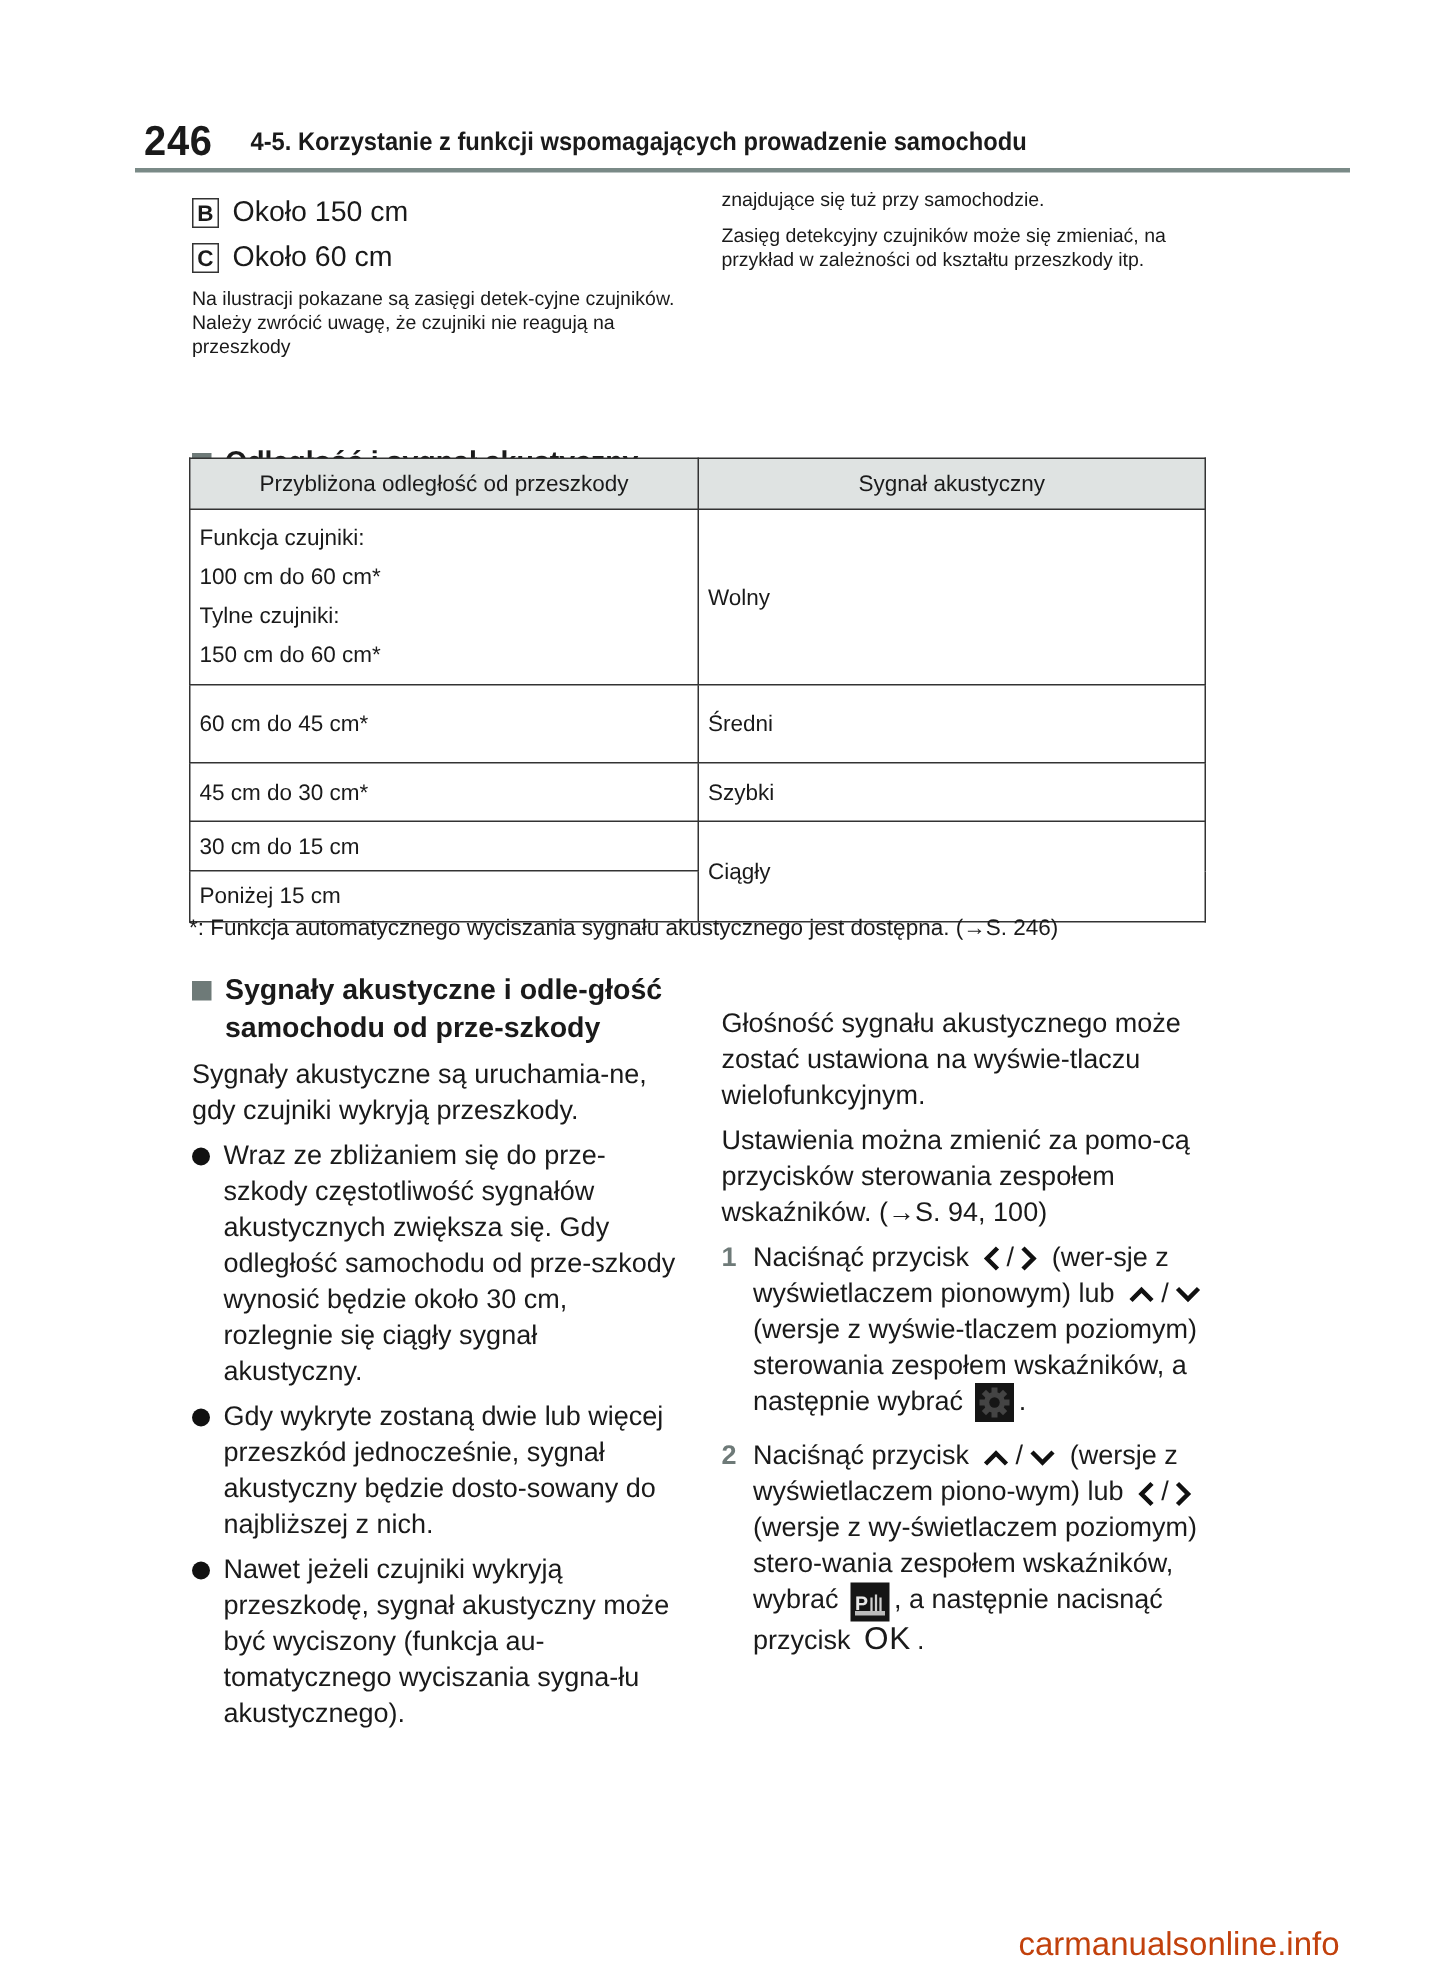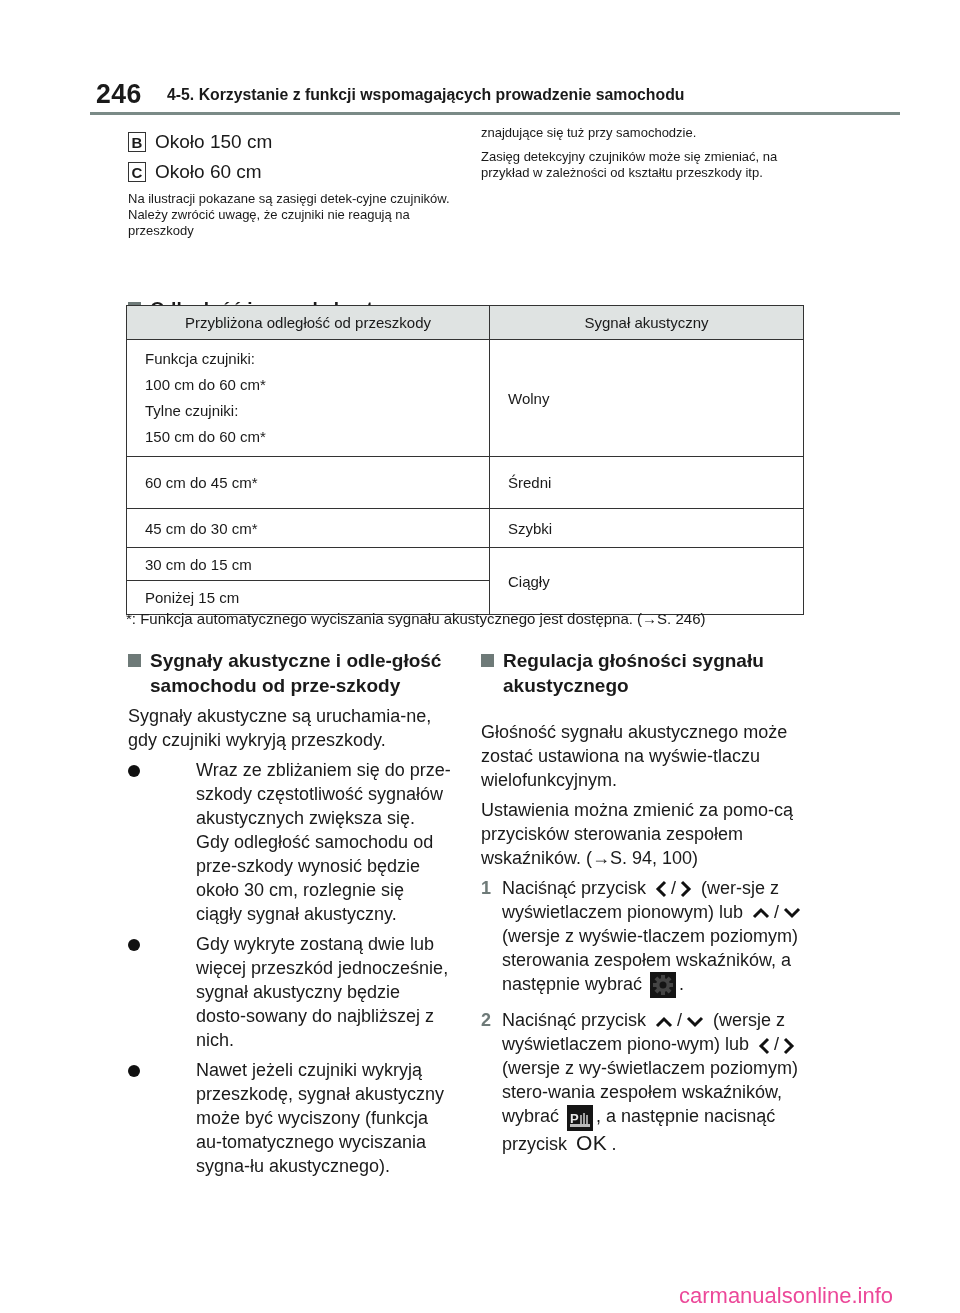--- a/index.html
+++ b/index.html
@@ -29,45 +29,45 @@
     }
     .small-text { font-size: 13px; line-height: 16px; }
     .section-head {
       display: flex; align-items: flex-start; font-weight: bold; font-size: 19px; line-height: 25px;
     }
     .section-square {
       flex: 0 0 auto; width: 13px; height: 13px; background: #6e7a78;
       margin-right: 9px; margin-top: 6px;
     }
     .body-text { font-size: 18px; line-height: 24px; }
-    .bullet { display: flex; align-items: flex-start; font-size: 18px; line-height: 24px; gap: 47px; }
+    .bullet { display: flex; align-items: flex-start; font-size: 18px; line-height: 24px; }
     .bullet-dot {
       flex: 0 0 auto; width: 12px; height: 12px; border-radius: 50%; background: #111;
       margin-right: 9px; margin-top: 7px;
     }
     .step { display: flex; align-items: flex-start; font-size: 18px; line-height: 24px; }
     .step-num { flex: 0 0 auto; width: 21px; font-weight: bold; color: #6e7a78; }
     .glyph { display: inline-block; vertical-align: middle; margin: 0 4px; }
     .icon-box {
       display: inline-block; vertical-align: middle; width: 26px; height: 26px; background: #151515;
       margin: 0 3px; position: relative;
     }
     .ok-label { display: inline-block; font-size: 21px; margin: 0 4px; letter-spacing: 0.5px; }
     table.dist {
       position: absolute; left: 126px; top: 305px; width: 678px;
       border-collapse: collapse; font-size: 15px;
     }
     table.dist td, table.dist th {
-      border: 1.3px solid #333; padding: 0 18px; text-align: left; vertical-align: middle; font-weight: normal;
+      border: 1.3px solid #333; padding: 0 6px; text-align: left; vertical-align: middle; font-weight: normal;
     }
     table.dist th { background: #dfe3e2; text-align: center; height: 33px; }
     table.dist td.col1 { width: 326px; }
     .footnote { position: absolute; left: 126px; top: 610px; font-size: 15px; }
     .watermark {
-      position: absolute; left: 679px; top: 1283px; font-size: 22px; color: #ec4899;
+      position: absolute; left: 679px; top: 1283px; font-size: 22px; color: #c2410c;
     }
   </style>
 </head>
 <body>
 
 <div class="page-number">246</div>
 <div class="chapter-title">4-5. Korzystanie z funkcji wspomagających prowadzenie samochodu</div>
 <div class="header-rule"></div>
 
 <div class="col-left" style="top:127px;">
@@ -141,24 +141,20 @@
     <span class="bullet-dot"></span>
     <span>Gdy wykryte zostaną dwie lub więcej przeszkód jednocześnie, sygnał akustyczny będzie dosto-sowany do najbliższej z nich.</span>
   </div>
   <div class="bullet" style="margin-top:6px;">
     <span class="bullet-dot"></span>
     <span>Nawet jeżeli czujniki wykryją przeszkodę, sygnał akustyczny może być wyciszony (funkcja au-tomatycznego wyciszania sygna-łu akustycznego).</span>
   </div>
 </div>
 
 <div class="col-right" style="top:648px;">
-  <div class="section-head">
-    <span class="section-square"></span>
-    <span>Regulacja głośności sygnału akustycznego</span>
-  </div>
   <div class="body-text" style="margin-top:22px;">Głośność sygnału akustycznego może zostać ustawiona na wyświe-tlaczu wielofunkcyjnym.</div>
   <div class="body-text" style="margin-top:6px;">Ustawienia można zmienić za pomo-cą przycisków sterowania zespołem wskaźników. (→S. 94, 100)</div>
 
   <div class="step" style="margin-top:6px;">
     <span class="step-num">1</span>
     <span>
       <span>Naciśnąć przycisk</span>
       <svg class="glyph" width="12" height="18" viewBox="0 0 12 18">
           <path d="M10 2 L3 9 L10 16" stroke="#111" stroke-width="3" fill="none"></path>
         </svg>/<svg class="glyph" width="12" height="18" viewBox="0 0 12 18">

